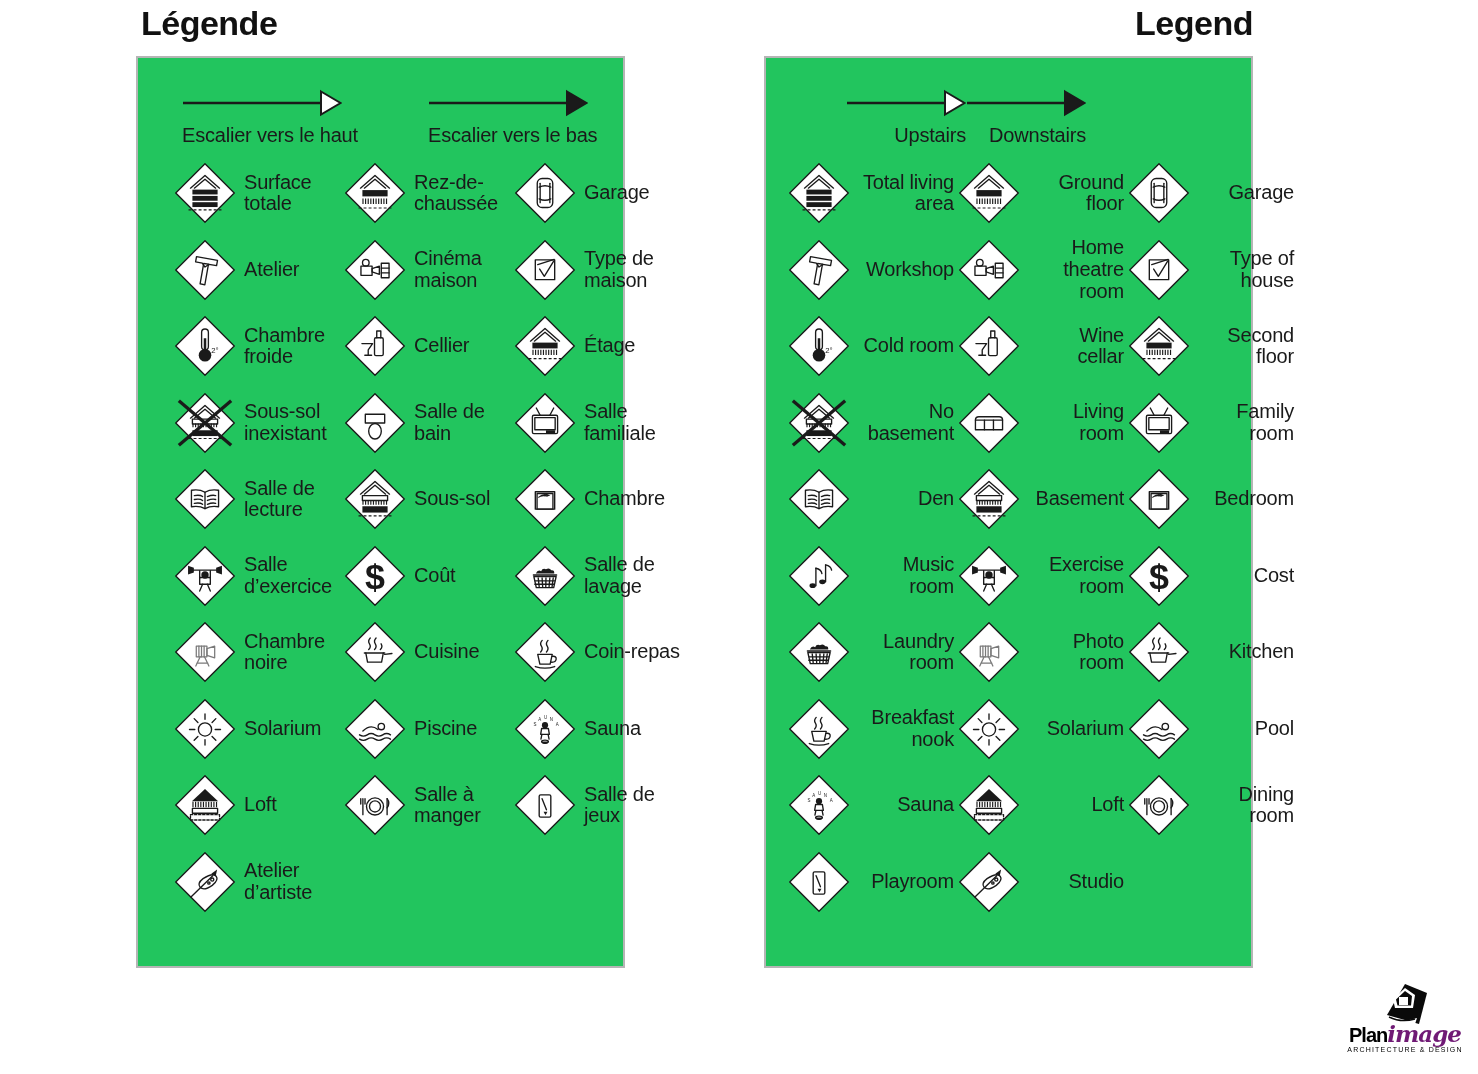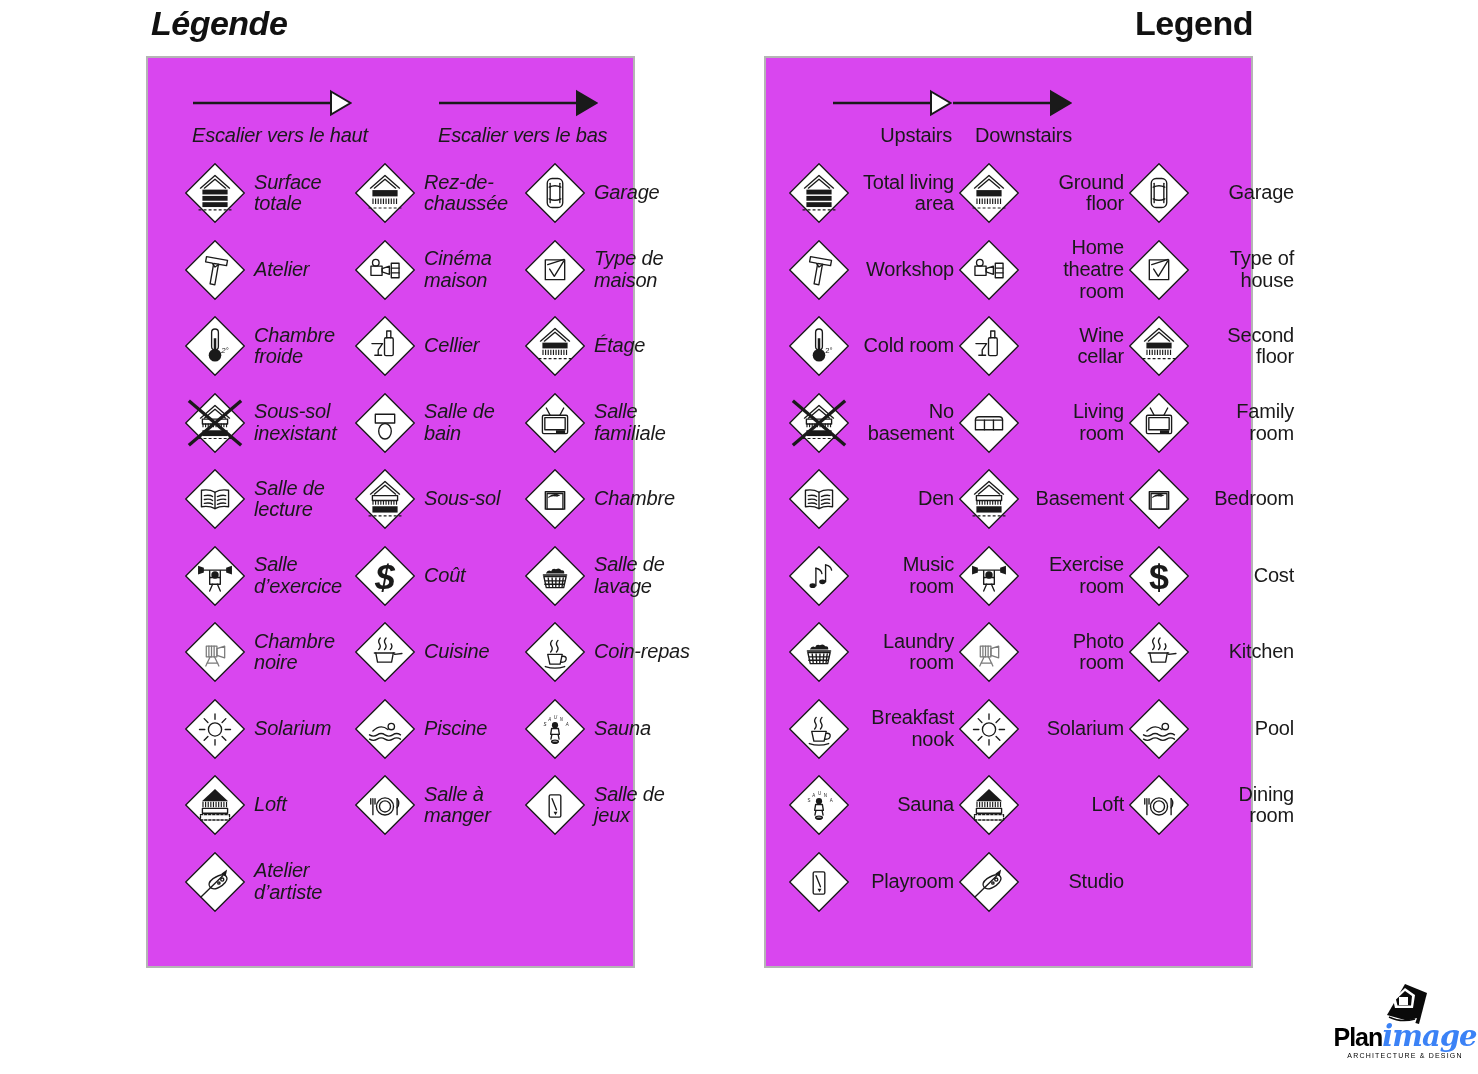--- a/index.html
+++ b/index.html
@@ -2,32 +2,32 @@
 <html><head>
 <meta charset="utf-8">
 <style>
   html,body{margin:0;padding:0;}
   body{
     width:1478px;height:1074px;position:relative;overflow:hidden;
     background:#ffffff;color:#1a1a1a;
     font-family:"Liberation Sans",sans-serif;
   }
   .panel-col{position:absolute;top:4px;}
-  .panel-col.p0{left:146px;font-style:italic;}
+  .panel-col.p0{left:136px;}
   .panel-col.p1{left:764px;text-align:right;}
   .panel-title{
     font-size:34px;font-weight:bold;letter-spacing:-0.5px;
     margin:0 0 13px 5px;color:#111;
   }
   .panel{
     width:489px;height:912px;box-sizing:border-box;
-    border:2px solid #b5b5b5;background:#d946ef;
+    border:2px solid #b5b5b5;background:#22c55e;
   }
   .stairs{display:flex;padding:30px 0 0 44px;}
-  .p1 .stairs{padding-left:38px;}
+  .p1 .stairs{padding-left:52px;}
   .stair{display:flex;flex-direction:column;}
   .p0 .stair:first-child{width:246px;}
   .p1 .stair:first-child{width:148px;}
   .stair-arrow{height:30px;display:block;}
   .stair-label{font-size:20px;margin-top:6px;letter-spacing:-0.2px;white-space:nowrap;}
   .grid{
     display:grid;grid-template-columns:170px 170px 1fr;
     padding-left:36px;margin-top:8px;
   }
   .p1 .grid{padding-left:22px;}
@@ -35,23 +35,23 @@
   .icon{width:62px;height:62px;flex:none;display:block;}
   .icon svg{width:62px;height:62px;display:block;}
   .label{font-size:20px;line-height:1.08;width:96px;letter-spacing:-0.2px;}
   svg .s{stroke:#1a1a1a;stroke-width:1.4;fill:none;stroke-linecap:round;stroke-linejoin:round;}
   svg .sg{stroke:#7a7a7a;stroke-width:1.3;fill:none;stroke-linecap:round;stroke-linejoin:round;}
   .logo{
     position:absolute;right:8px;top:984px;width:130px;
     display:flex;flex-direction:column;align-items:center;
   }
   .logo-brand{line-height:1;margin-top:-4px;white-space:nowrap;}
-  .brand-plan{font-weight:bold;font-size:25px;letter-spacing:-1px;color:#000;}
-  .brand-image{font-style:italic;font-weight:bold;font-size:29px;letter-spacing:-1px;
-    font-family:"DejaVu Serif",serif;color:#3b82f6;}
+  .brand-plan{font-weight:bold;font-size:20px;letter-spacing:-1px;color:#000;}
+  .brand-image{font-style:italic;font-weight:bold;font-size:23px;letter-spacing:-1px;
+    font-family:"DejaVu Serif",serif;color:#701a75;}
   .logo-tagline{font-size:7px;letter-spacing:1.2px;color:#000;margin-top:1px;white-space:nowrap;}
 </style>
 </head>
 <body>
 
 <div class="panel-col p0">
   <h1 class="panel-title">Légende</h1>
   <div class="panel">
     <div class="stairs">
       <div class="stair">

